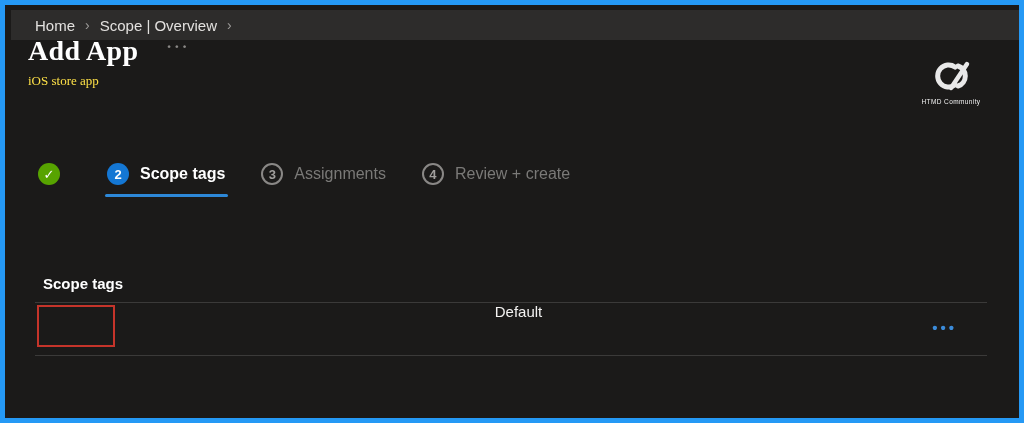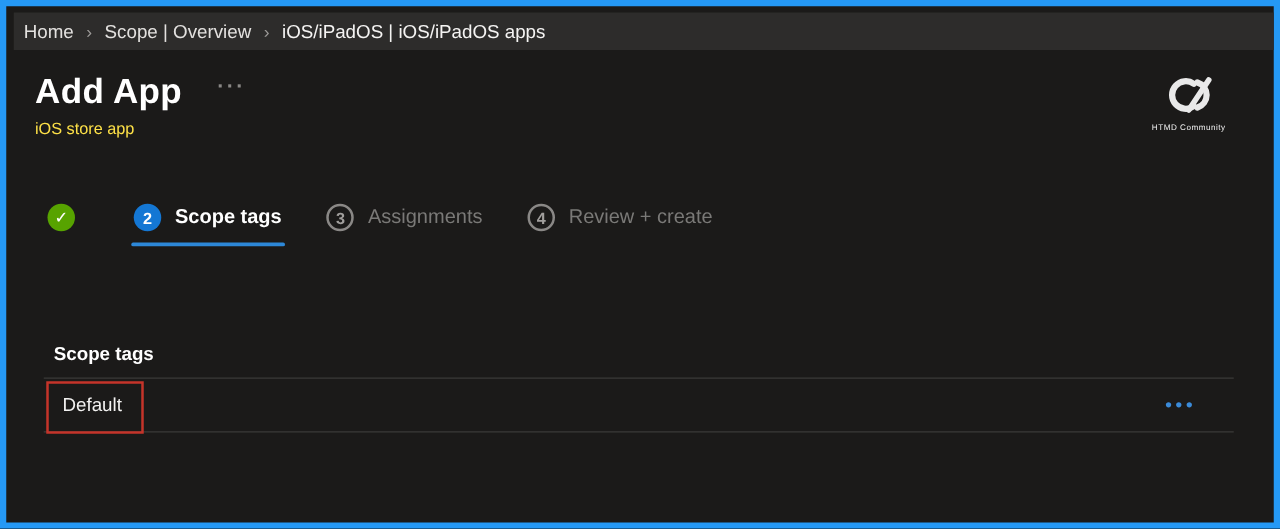--- a/index.html
+++ b/index.html
@@ -12,29 +12,29 @@
     border:5px solid #2599f5;
     background:#1b1a19;
     overflow:hidden;
   }
 
   
   .breadcrumb-bar {
     position:absolute; top:5px; left:6px; right:0; height:30px;
     background:#2d2c2b;
     display:flex; align-items:center;
-    padding-left:8px;
+    padding-left:24px;
     font-size:15px;
   }
   .crumb { color:#e3e1df; cursor:pointer; }
   .crumb.current { color:#f5f4f3; }
   .crumb-sep { color:#9d9b99; margin:0 10px; font-size:14px; }
 
   
-  .header-block { position:absolute; left:23px; top:52px; }
+  .header-block { position:absolute; left:23px; top:30px;font-family:Liberation Serif, serif; }
   .title-row { display:flex; align-items:flex-start; }
   .page-title { color:#ffffff; font-size:28px; font-weight:bold; letter-spacing:0.3px; }
   .title-menu { color:#8a8886; font-size:17px; font-weight:bold; margin-left:28px; margin-top:2px; letter-spacing:2px; cursor:pointer; }
   .page-subtitle { color:#fde047; font-size:13px; margin-top:6px; }
 
   
   .logo { position:absolute; left:908px; top:55px; width:76px; text-align:center; }
   .logo-label { color:#f2f2f2; font-size:6.5px; letter-spacing:0.4px; margin-top:2px; }
 
   
@@ -56,23 +56,23 @@
     position:absolute; left:-2px; right:-3px; bottom:0; height:3px;
     background:#2d88d8; border-radius:2px;
   }
 
   
   .config-text { position:absolute; left:30px; top:213px; font-size:15px; color:#f3f2f1; }
 
   
   .table-header { position:absolute; left:38px; top:270px; font-size:15px; font-weight:bold; color:#ffffff; }
   .tag-row {
-    position:absolute; left:30px; top:297px; width:952px; height:44px;
+    position:absolute; left:30px; top:297px; width:952px; height:54px;
     border-top:1px solid #3b3a39; border-bottom:1px solid #3b3a39;
-    display:flex; align-items:center; padding-left:15px;
+    display:flex; align-items:center; padding-left:15px;flex-direction:column;
   }
   .tag-cell { font-size:15px; color:#f3f2f1; }
   .row-menu { margin-left:auto; padding-right:30px; color:#3b8bd9; font-size:15px; font-weight:bold; letter-spacing:3px; cursor:pointer; line-height:1; }
   .annotation-box {
     position:absolute; left:32px; top:300px; width:78px; height:42px;
     border:2px solid #c5342a; pointer-events:none;
   }
 
   
   .select-link { position:absolute; left:30px; top:364px; font-size:15px; color:#2e80d9; cursor:pointer; }
@@ -80,21 +80,20 @@
 </head>
 <body>
 
 <div class="frame">
 
   <div class="breadcrumb-bar">
     <span class="crumb">Home</span>
     <span class="crumb-sep">›</span>
     <span class="crumb">Scope | Overview</span>
     <span class="crumb-sep">›</span>
-    <span class="crumb current">iOS/iPadOS | iOS/iPadOS apps</span>
   </div>
 
   <div class="header-block">
     <div class="title-row">
       <span class="page-title">Add App</span>
       <span class="title-menu">···</span>
     </div>
     <div class="page-subtitle">iOS store app</div>
   </div>
 

